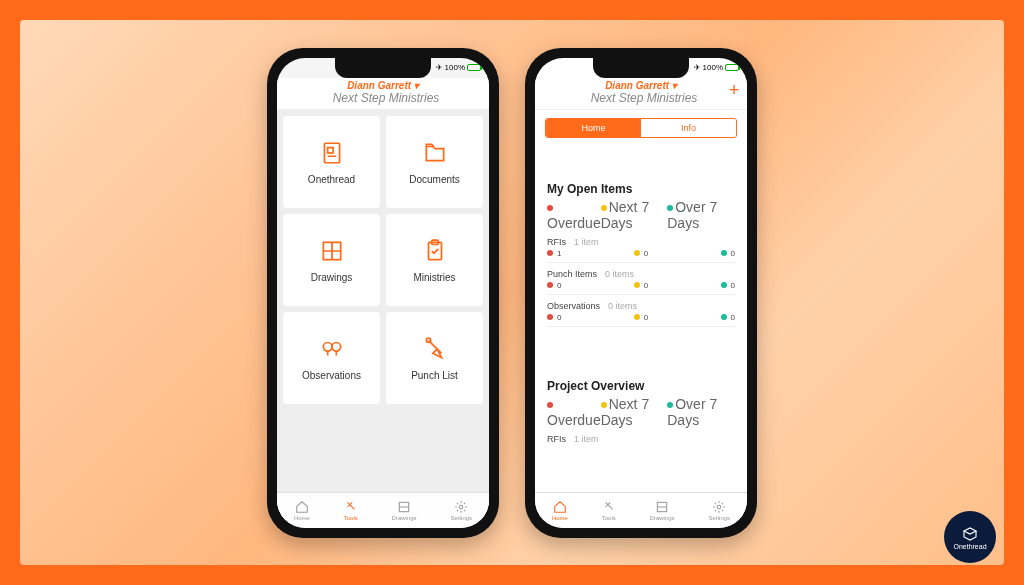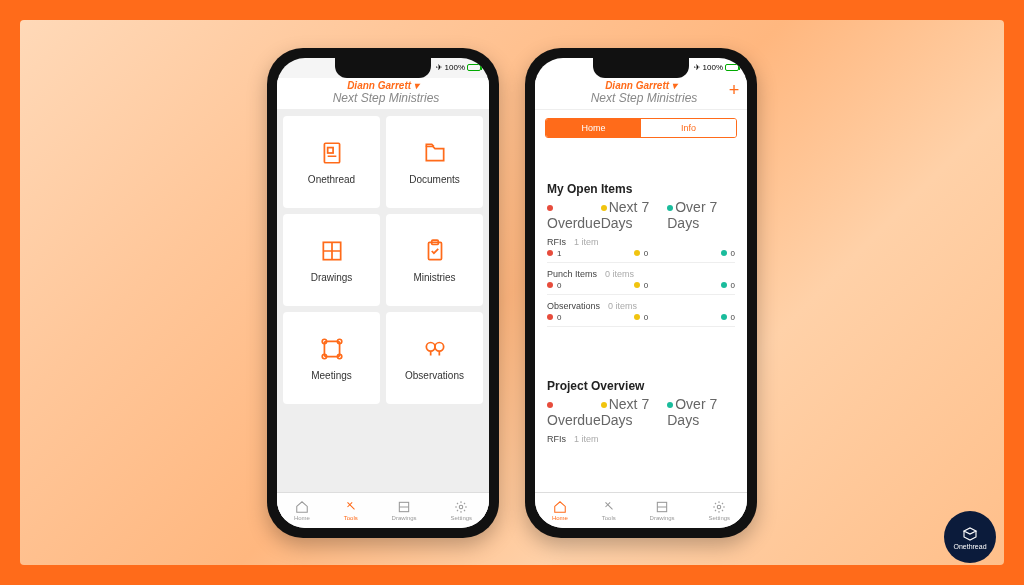--- a/index.html
+++ b/index.html
@@ -182,45 +182,43 @@
             <span class="icon">
               <svg viewBox="0 0 24 24">
                   <rect x="6" y="4" width="12" height="16" rx="1"></rect>
                   <rect x="9" y="2" width="6" height="4" rx="1"></rect>
                   <path d="M9 12l2 2 4-4"></path>
                 </svg>
             </span>
             <span class="label">Ministries</span>
           </div>
 
-          <div class="tile">
-            <span class="icon">
-              <svg viewBox="0 0 24 24">
-                  <rect x="5" y="5" width="14" height="14" rx="2"></rect>
-                  <circle cx="5" cy="5" r="2"></circle>
-                  <circle cx="19" cy="5" r="2"></circle>
-                  <circle cx="5" cy="19" r="2"></circle>
-                  <circle cx="19" cy="19" r="2"></circle>
-                </svg>
-            </span>
-            <span class="label">Meetings</span>
-          </div>
 
           <div class="tile">
             <span class="icon">
               <svg viewBox="0 0 24 24">
                   <circle cx="8" cy="10" r="4"></circle>
                   <circle cx="16" cy="10" r="4"></circle>
                   <path d="M8 14v4m8-4v4"></path>
                 </svg>
             </span>
             <span class="label">Observations</span>
           </div>
 
 
+          <div class="tile">
+            <span class="icon">
+              <svg viewBox="0 0 24 24">
+                  <path d="M6 4l12 12"></path>
+                  <circle cx="6" cy="4" r="2"></circle>
+                  <path d="M14 12l4 8-8-4z"></path>
+                </svg>
+            </span>
+            <span class="label">Punch List</span>
+          </div>
         </div>
       </div>
 
       <div class="tabbar">
         <div class="nitem">
           <svg viewBox="0 0 24 24">
               <path d="M3 11l9-8 9 8v10H3z"></path>
             </svg>
           <span class="lbl">Home</span>
         </div>

